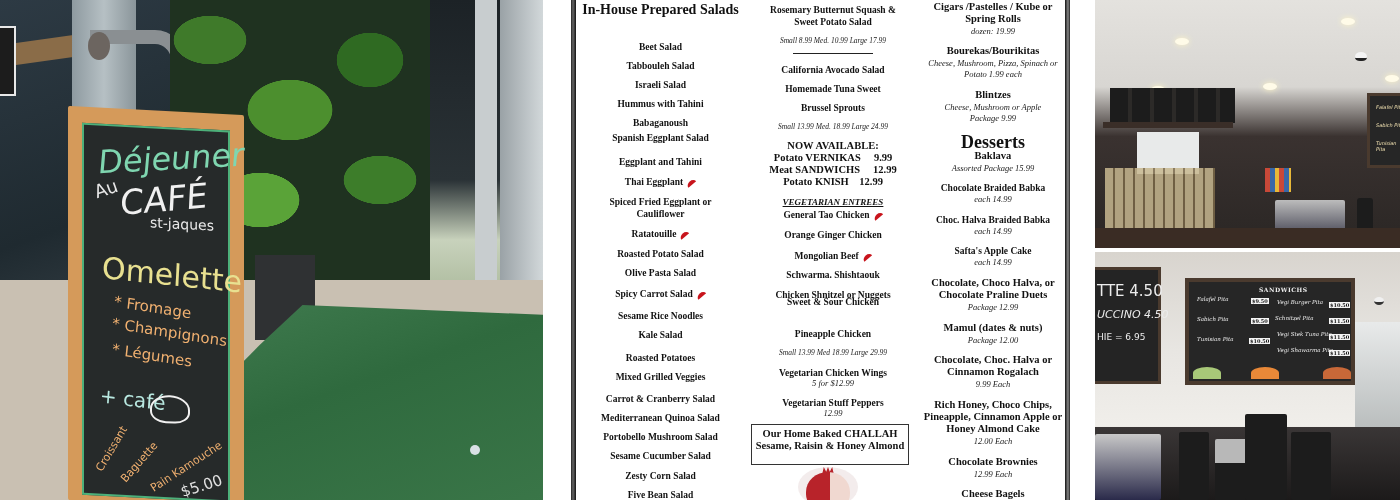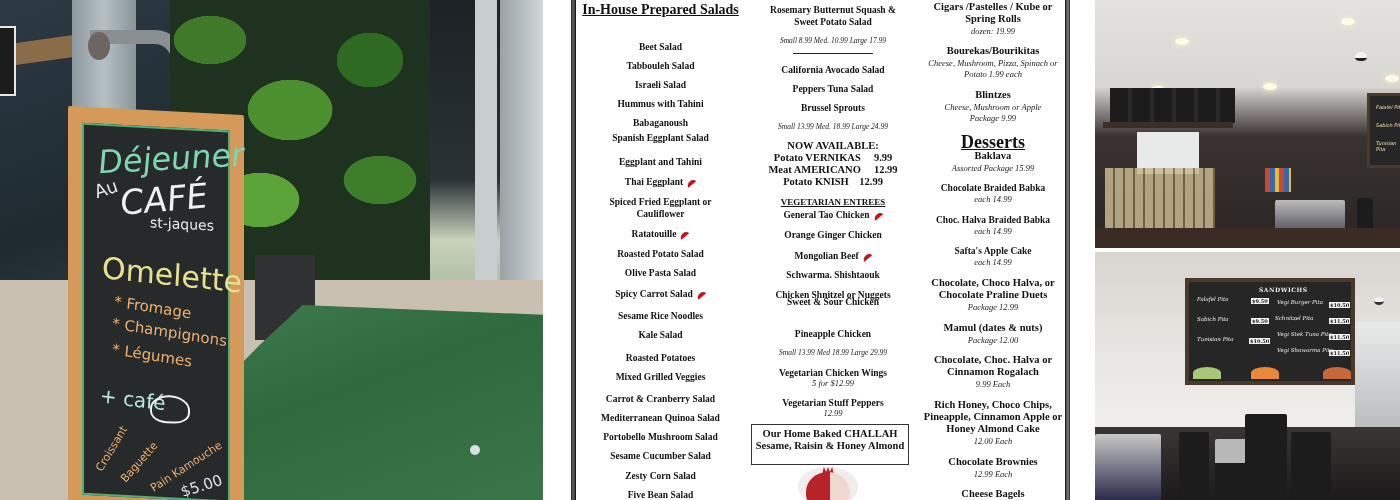--- a/index.html
+++ b/index.html
@@ -50,26 +50,26 @@
 
   
   .menu { position: absolute; left: 543px; top: 0; width: 552px; height: 500px; background: #ffffff; overflow: hidden; }
   .menu-rule-left { position: absolute; left: 28px; top: 0; width: 5px; height: 500px; background: linear-gradient(90deg,#222,#666 40%,#111); }
   .menu-rule-right { position: absolute; left: 522px; top: 0; width: 5px; height: 500px; background: linear-gradient(90deg,#111,#888 60%,#222); }
   .col { position: absolute; top: 0; text-align: center; color: #111; }
   .col-1 { left: 35px; width: 165px; }
   .col-2 { left: 205px; width: 170px; }
   .col-3 { left: 380px; width: 140px; }
   .m-abs { position: absolute; left: 0; right: 0; text-align: center; }
-  .m-heading { font-weight: bold; font-size: 14px; text-decoration: underline; line-height: 17px; text-align: center; }
+  .m-heading { font-weight: bold; font-size: 14px; line-height: 17px; text-align: center; }
   .m-item { font-weight: bold; font-size: 9.5px; line-height: 12px; }
   .m-item-lg { font-weight: bold; font-size: 10.5px; line-height: 12px; }
   .m-note { font-style: italic; font-size: 8.5px; line-height: 11px; color: #222; }
   .m-price-line { font-style: italic; font-size: 7.5px; line-height: 10px; color: #222; }
-  .m-underline { font-weight: bold; font-size: 9px; text-decoration: underline; line-height: 11px; }
+  .m-underline { font-weight: bold; font-size: 9px; text-decoration: underline; line-height: 11px; font-style: italic; }
   .m-hr { position: absolute; left: 45px; width: 80px; border-top: 1px solid #222; }
   .pepper { display: inline-block; width: 10px; height: 4px; background: #c8141c; border-radius: 50% 50% 50% 50% / 100% 100% 0 0; transform: rotate(-40deg); margin-left: 3px; vertical-align: middle; }
   .challah-box { position: absolute; left: 3px; width: 158px; height: 41px; border: 1px solid #333; text-align: center; padding-top: 3px; }
   .pomegranate { position: absolute; left: 50px; top: 467px; width: 60px; height: 40px; border-radius: 50%; background: #f3ecec; }
   .pomegranate-fruit { position: absolute; left: 8px; top: 5px; width: 44px; height: 40px; border-radius: 50% 50% 45% 45%;
     background: linear-gradient(90deg,#b8232a 0 55%, #f0d8d0 55% 100%); }
   .pomegranate-crown { position: absolute; left: 24px; top: 0; width: 12px; height: 8px; background: #b8232a; clip-path: polygon(0 100%,15% 0,35% 60%,50% 0,65% 60%,85% 0,100% 100%); }
 
   
   .photo-rt { position: absolute; left: 1095px; top: 0; width: 305px; height: 248px; overflow: hidden;
@@ -174,26 +174,26 @@
     <div class="m-abs m-item" style="top:450px">Sesame Cucumber Salad</div>
     <div class="m-abs m-item" style="top:470px">Zesty Corn Salad</div>
     <div class="m-abs m-item" style="top:489px">Five Bean Salad</div>
   </div>
 
   <div class="col col-2">
     <div class="m-abs m-item" style="top:4px;padding:0 14px">Rosemary Butternut Squash &amp; Sweet Potato Salad</div>
     <div class="m-abs m-price-line" style="top:36px">Small 8.99   Med. 10.99   Large 17.99</div>
     <div class="m-hr" style="top:53px"></div>
     <div class="m-abs m-item" style="top:64px">California Avocado Salad</div>
-    <div class="m-abs m-item" style="top:83px">Peppers Tuna Salad</div>
+    <div class="m-abs m-item" style="top:83px">Homemade Tuna Sweet</div>
     <div class="m-abs m-item" style="top:102px">Brussel Sprouts</div>
     <div class="m-abs m-price-line" style="top:122px">Small 13.99 Med. 18.99   Large 24.99</div>
     <div class="m-abs m-item-lg" style="top:140px">NOW AVAILABLE:</div>
     <div class="m-abs m-item-lg" style="top:152px"><span>Potato VERNIKAS</span>&nbsp;&nbsp;&nbsp;&nbsp;&nbsp;<span>9.99</span></div>
-    <div class="m-abs m-item-lg" style="top:164px"><span>Meat AMERICANO</span>&nbsp;&nbsp;&nbsp;&nbsp;&nbsp;<span>12.99</span></div>
+    <div class="m-abs m-item-lg" style="top:164px"><span>Meat SANDWICHS</span>&nbsp;&nbsp;&nbsp;&nbsp;&nbsp;<span>12.99</span></div>
     <div class="m-abs m-item-lg" style="top:176px"><span>Potato KNISH</span>&nbsp;&nbsp;&nbsp;&nbsp;<span>12.99</span></div>
     <div class="m-abs m-underline" style="top:197px">VEGETARIAN ENTREES</div>
     <div class="m-abs m-item" style="top:209px"><span>General Tao Chicken</span><span class="pepper"></span></div>
     <div class="m-abs m-item" style="top:229px">Orange Ginger Chicken</div>
     <div class="m-abs m-item" style="top:250px"><span>Mongolian Beef</span><span class="pepper"></span></div>
     <div class="m-abs m-item" style="top:269px">Schwarma. Shishtaouk</div>
     <div class="m-abs m-item" style="top:289px">Chicken Shnitzel or Nuggets</div>
     <div class="m-abs m-item" style="top:296px">Sweet &amp; Sour Chicken</div>
     <div class="m-abs m-item" style="top:328px">Pineapple Chicken</div>
     <div class="m-abs m-price-line" style="top:348px">Small 13.99  Med 18.99   Large 29.99</div>
@@ -254,20 +254,25 @@
     <span class="cb2-text" style="top:26px">Sabich Pita</span>
     <span class="cb2-text" style="top:44px">Tunisian Pita</span>
   </div>
   <div class="tea-boxes"></div>
   <div class="espresso"></div>
   <div class="grinder"></div>
   <div class="counter-top"></div>
 </div>
 
 <div class="photo-rb">
+  <div class="rb-board-left">
+    <span class="t" style="top:12px;font-size:15px">TTE 4.50</span>
+    <span class="t" style="top:38px;font-size:11px;font-style:italic">UCCINO 4.50</span>
+    <span class="t" style="top:62px;font-size:9px">HIE = 6.95</span>
+  </div>
   <div class="rb-board-main">
     <span class="rb-title">SANDWICHS</span>
     <span class="rb-item" style="left:8px;top:14px">Falafel Pita</span>
     <span class="rb-price" style="left:62px;top:16px">$9.50</span>
     <span class="rb-item" style="left:8px;top:34px">Sabich Pita</span>
     <span class="rb-price" style="left:62px;top:36px">$9.50</span>
     <span class="rb-item" style="left:8px;top:54px">Tunisian Pita</span>
     <span class="rb-price" style="left:60px;top:56px">$10.50</span>
     <span class="rb-item" style="left:88px;top:17px">Vegi Burger Pita</span>
     <span class="rb-price" style="left:140px;top:20px">$10.50</span>

